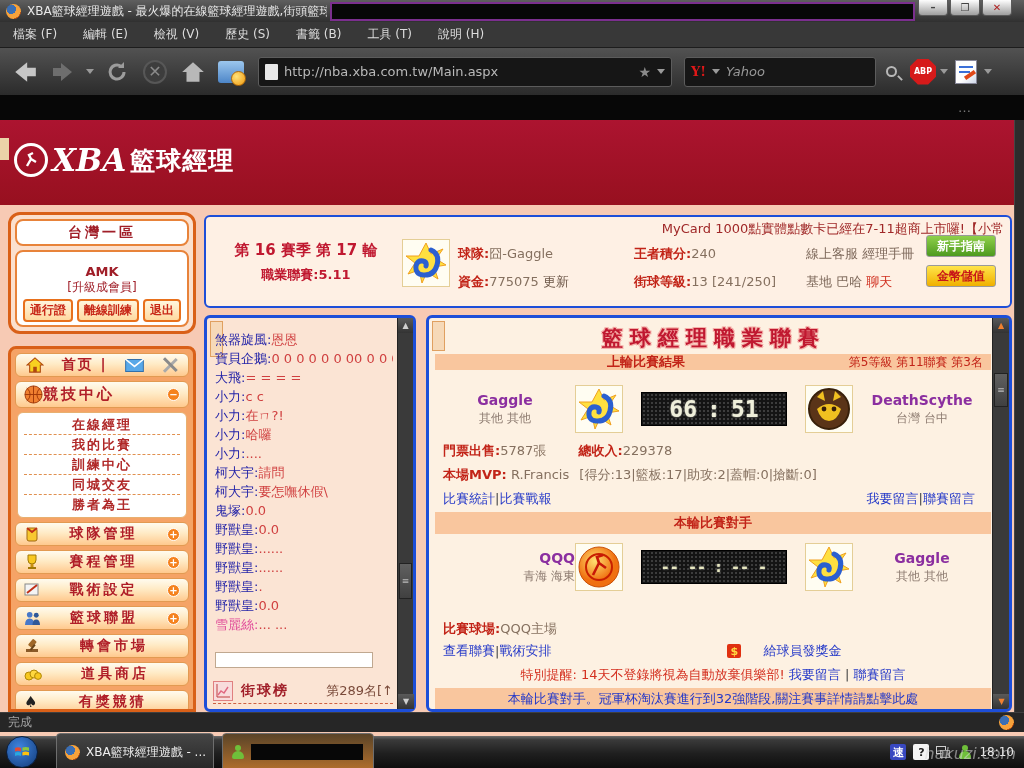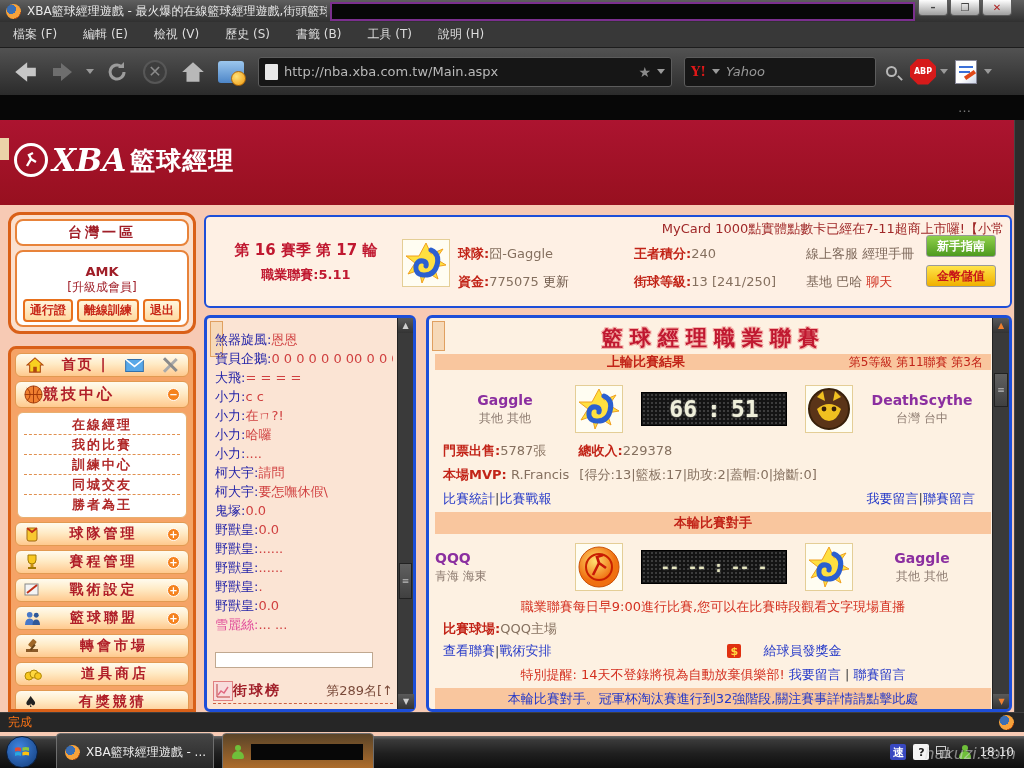--- a/index.html
+++ b/index.html
@@ -41,21 +41,21 @@
   .sbar{background:linear-gradient(#FFFBEF 0%,#FFEBC6 45%,#FFC98E 100%);border:1px solid #E29A52;border-radius:6px;color:#B01E28;font-weight:bold;display:flex;align-items:center}
   .badge{width:13px;height:13px;border-radius:50%;background:#F5821E;border:1px solid #fff;color:#fff;font-size:10px;line-height:11px;text-align:center;font-weight:bold}
   .submenu-item{height:20px;display:flex;align-items:center;justify-content:center;color:#B02828;font-weight:bold;font-size:13px;letter-spacing:2px;border-bottom:1px dashed #E09050}
   
   .chatline{height:19px;line-height:19px;font-size:13px;white-space:nowrap;overflow:hidden}
   .cname{color:#2424A8}.ctext{color:#D04040}.cpink{color:#E04898}
   .scroll{background:#3a3a3a;border-left:1px solid #222}
   .scrollarrow{height:15px;display:flex;align-items:center;justify-content:center;font-size:8px;color:#cfcfcf;background:linear-gradient(#5a5a5a,#333)}
   .thumb{background:linear-gradient(#606060,#404040);border:1px solid #222;color:#bbb;font-size:9px;display:flex;align-items:center;justify-content:center}
   
-  #statusbar{left:0;top:712px;width:1024px;height:20px;background:#262626;border-top:1px solid #3f3f3f;color:#f97316;font-size:12px}
+  #statusbar{left:0;top:712px;width:1024px;height:20px;background:#262626;border-top:1px solid #3f3f3f;color:#a3a3a3;font-size:12px}
   #taskbar{left:0;top:736px;width:1024px;height:32px;background:linear-gradient(#6b6b6b 0%,#3a3a3a 12%,#1f1f1f 55%,#0e0e0e)}
   .task{height:39px;border:1px solid #6e6e6e;border-radius:4px;display:flex;align-items:center;padding:0 8px;gap:6px;color:#eee;font-size:12px}
   .buddy{width:14px;height:14px;position:relative;display:inline-block}
   .buddy::before{content:"";position:absolute;left:4px;top:0;width:6px;height:6px;border-radius:50%;background:#6FBF3A}
   .buddy::after{content:"";position:absolute;left:1px;top:6px;width:12px;height:8px;border-radius:6px 6px 2px 2px;background:#6FBF3A}
   .trayico{width:16px;height:16px;display:flex;align-items:center;justify-content:center;font-size:11px;font-weight:bold}
 </style>
 </head>
 <body>
 
@@ -312,21 +312,21 @@
       <div class="chatline"><span class="cname">柯大宇:</span><span class="ctext">要怎嘸休假\</span></div>
       <div class="chatline"><span class="cname">鬼塚:</span><span class="ctext">0.0</span></div>
       <div class="chatline"><span class="cname">野獸皇:</span><span class="ctext">0.0</span></div>
       <div class="chatline"><span class="cname">野獸皇:</span><span class="ctext">......</span></div>
       <div class="chatline"><span class="cname">野獸皇:</span><span class="ctext">......</span></div>
       <div class="chatline"><span class="cname">野獸皇:</span><span class="ctext">.</span></div>
       <div class="chatline"><span class="cname">野獸皇:</span><span class="ctext">0.0</span></div>
       <div class="chatline"><span class="cpink">雪麗絲:</span><span class="ctext">... ...</span></div>
     </div>
     <input class="abs" style="left: 8px; top: 334px; width: 158px; height: 16px; border: 1px solid rgb(192, 168, 144); background: rgb(255, 255, 255);">
-    <div class="abs row" style="left:6px;top:360px;right:20px;height:26px;border-bottom:1px dashed #D06040;">
+    <div class="abs row" style="left:6px;top:360px;right:20px;height:26px;border-bottom:1px dashed #D06040;gap:8px">
       <span style="width:20px;height:20px;background:#F8DCDC;border:1px solid #E08080;display:inline-flex;align-items:center;justify-content:center">
         <svg width="16" height="16" viewBox="0 0 16 16">
             <path d="M2 1 V14 H15" stroke="#C04040" fill="none"></path>
             <path d="M3 12 L6 8 L9 10 L13 4" stroke="#E06880" stroke-width="1.4" fill="none"></path>
           </svg>
       </span>
       <span style="color:#A01E28;font-weight:bold;font-size:14px;letter-spacing:2px">街球榜</span>
       <span style="margin-left:auto;color:#7a4a3a;font-size:13px">第289名[↑</span>
     </div>
   </div>
@@ -386,21 +386,21 @@
     <div class="abs" style="left:14px;top:172px;font-size:13px">
       <span class="blink">比賽統計</span><span class="sep">|</span><span class="blink">比賽戰報</span>
     </div>
     <div class="abs" style="right:34px;top:172px;font-size:13px">
       <span class="blink">我要留言</span><span class="sep">|</span><span class="blink">聯賽留言</span>
     </div>
     <div class="peachbar abs" style="left:6px;top:194px;width:556px;height:22px;justify-content:center">
       <span>本輪比賽對手</span>
     </div>
     <div class="abs row" style="left:6px;top:222px;width:556px;height:54px">
-      <div style="width:140px;text-align:left">
+      <div style="width:140px;text-align:right">
         <div class="teamname">QQQ</div>
         <div class="teamreg">青海 海東</div>
       </div>
       <div class="logobox">
         <svg width="44" height="44" viewBox="0 0 44 44">
             <circle cx="22" cy="22" r="20" fill="url(#g1)" stroke="#C85008"></circle>
             <defs>
               <radialGradient id="g1" cx="40%" cy="35%">
                 <stop offset="0%" stop-color="#FFE070"></stop>
                 <stop offset="100%" stop-color="#F07010"></stop>
@@ -419,21 +419,20 @@
         <svg width="44" height="44" viewBox="0 0 44 44">
             <polygon points="22,2 27,13 39,8 32,18 42,24 30,26 34,38 23,31 18,42 15,29 4,33 11,22 2,15 15,15" fill="#FFE040" stroke="#F0A020"></polygon>
             <path d="M27 9 q9 4 6 15 q-3 11 -14 10 q-8 -1 -7 -9 q1 -6 7 -5 q4 1 3 5" fill="none" stroke="#2B5FD0" stroke-width="5" stroke-linecap="round"></path>
           </svg>
       </div>
       <div style="flex:1;text-align:center">
         <div class="teamname">Gaggle</div>
         <div class="teamreg">其他 其他</div>
       </div>
     </div>
-    <div class="abs" style="left:6px;width:556px;top:280px;text-align:center;color:#D43020;font-size:13px">職業聯賽每日早9:00進行比賽,您可以在比賽時段觀看文字現場直播</div>
     <div class="abs" style="left:14px;top:302px;font-size:13px">
       <span class="rlabel">比賽球場:</span><span class="rval">QQQ主場</span>
     </div>
     <div class="abs row" style="left:14px;top:324px;font-size:13px;gap:0">
       <span class="blink">查看聯賽</span>
         <span class="sep">|</span>
         <span class="blink">戰術安排</span>
       <span style="margin-left:176px;width:14px;height:14px;background:#E03010;border-radius:2px;color:#FFD840;font-weight:bold;font-size:11px;display:inline-flex;align-items:center;justify-content:center">$</span>
       <span class="blink" style="margin-left:22px">給球員發獎金</span>
     </div>

